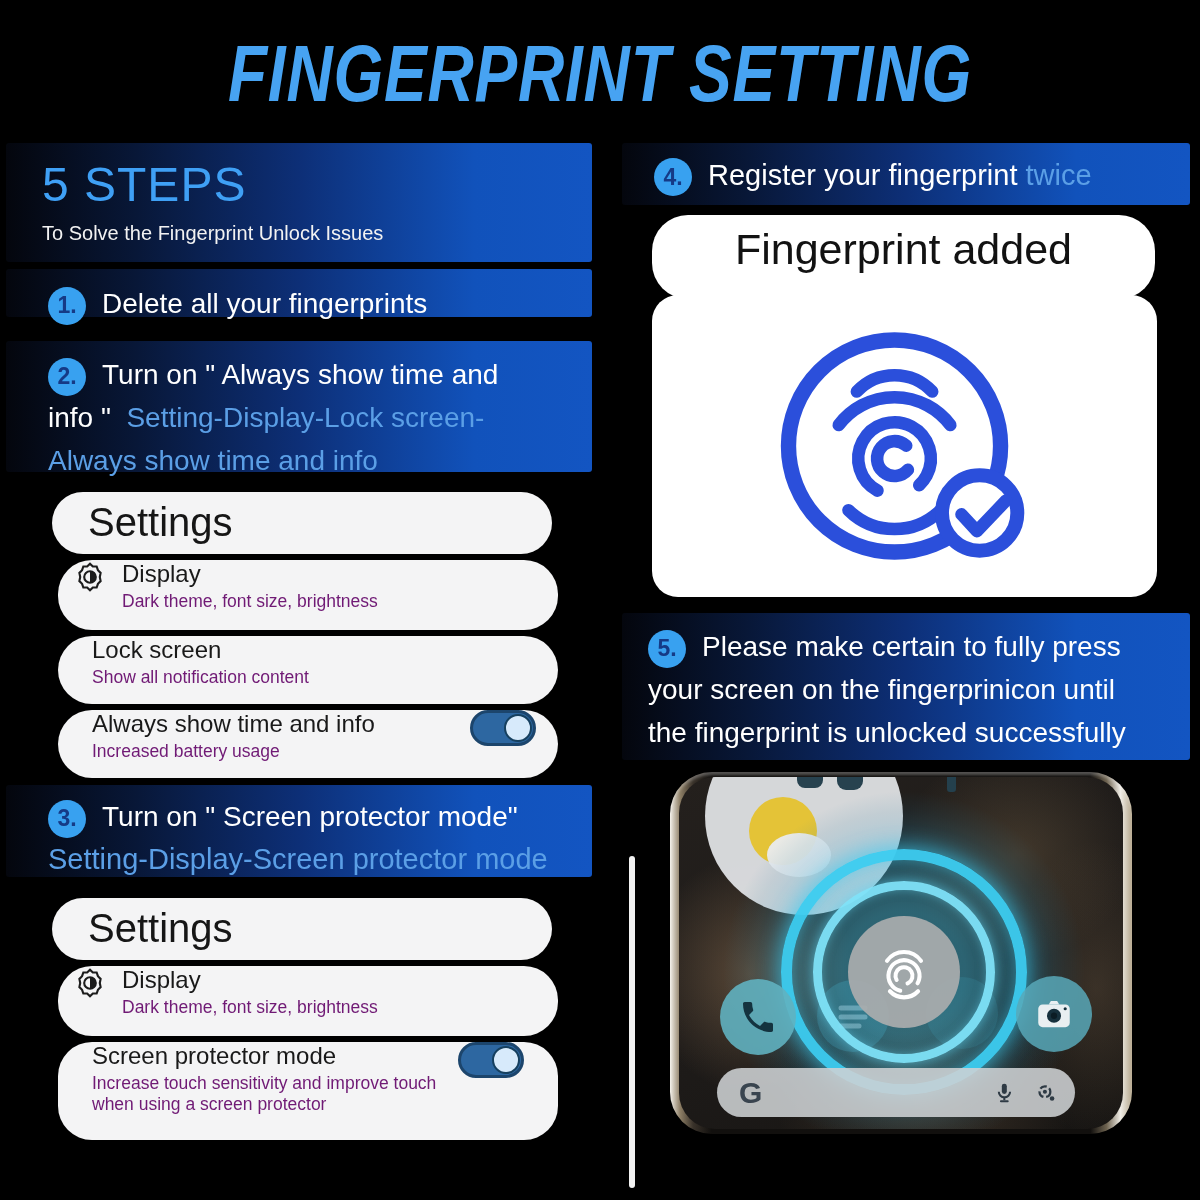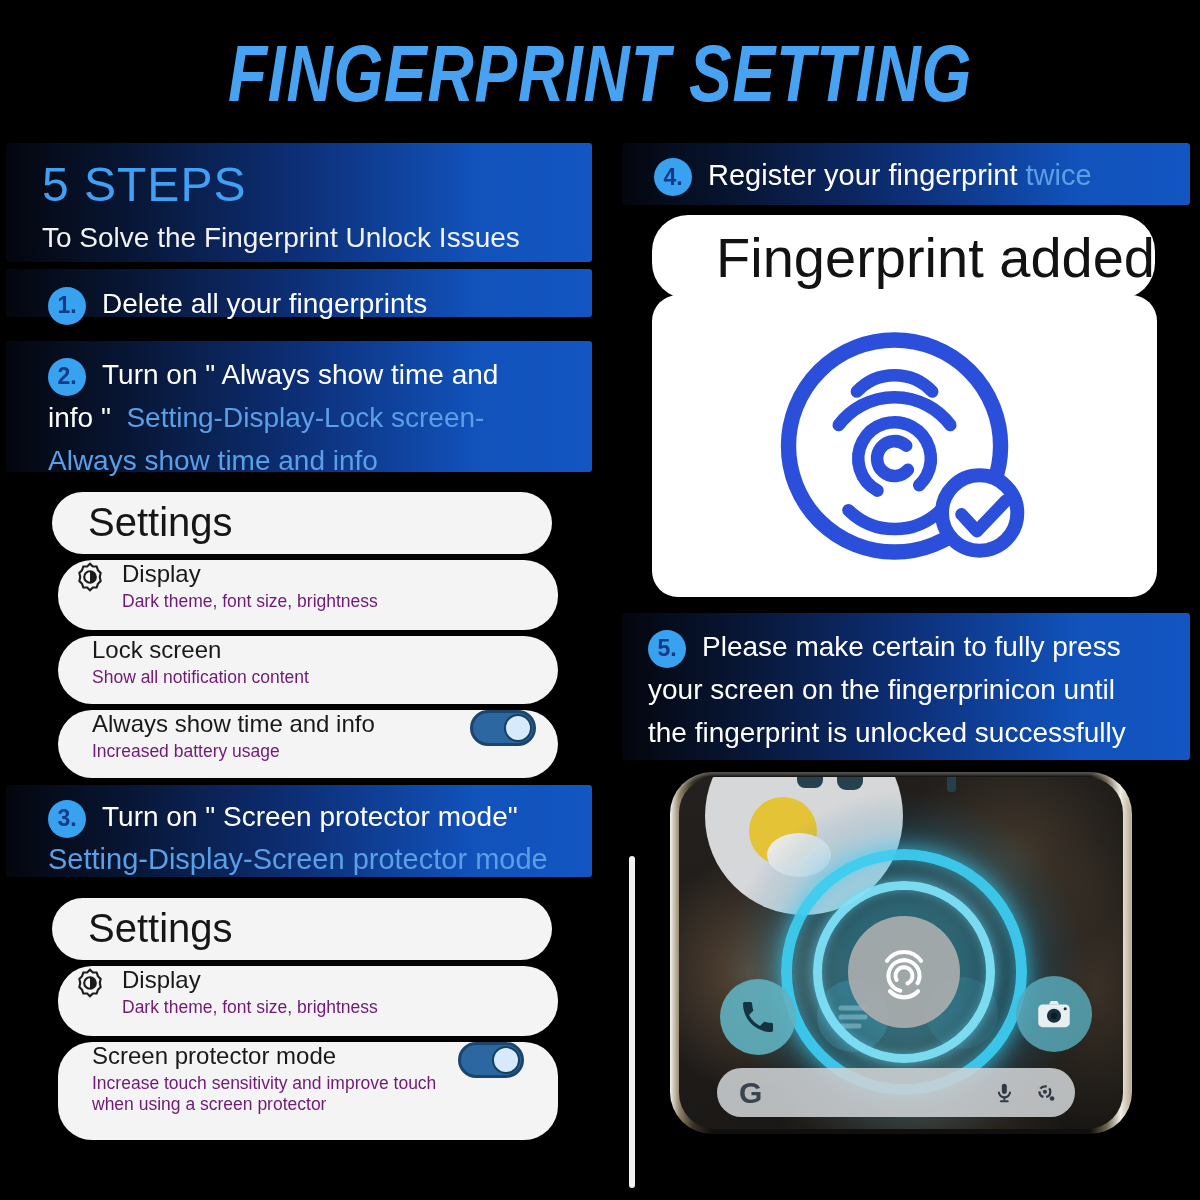--- a/index.html
+++ b/index.html
@@ -25,21 +25,21 @@
     background:#38a1f0; color:#153a86; font-weight:bold; font-size:23px;
     align-items:center; justify-content:center; flex:none; vertical-align:middle;
     margin-right:16px;
   }
   .step-line { font-size:28px; line-height:43px; white-space:nowrap; }
   .blue-txt { color:#5b9fe6; }
   .white-txt { color:#fff; }
 
   .p-intro { left:6px; top:143px; width:586px; height:119px; padding:14px 0 0 36px; }
   .p-intro .h1 { color:#3fa0f5; font-size:48px; font-weight:normal; letter-spacing:1px; }
-  .p-intro .h2 { color:#f2f2f2; font-size:28px; margin-top:10px; }
+  .p-intro .h2 { color:#f2f2f2; font-size:20px; margin-top:10px; }
 
   .p-step1 { left:6px; top:269px; width:586px; height:48px; padding:13px 0 0 42px; }
   .p-step2 { left:6px; top:341px; width:586px; height:131px; padding:12px 0 0 42px; }
   .p-step3 { left:6px; top:785px; width:586px; height:92px; padding:10px 0 0 42px; }
 
   
   .pill {
     position:absolute; background:#f4f4f5; border-radius:34px; color:#161616;
   }
   .card-title { font-size:40px; padding:8px 0 0 36px; height:62px; }
@@ -55,22 +55,22 @@
   }
   .toggle .knob {
     position:absolute; right:1px; top:1px; width:28px; height:28px; border-radius:50%;
     background:#d7eafb; border:2px solid #16405f;
   }
   
   .p-step4 { left:622px; top:143px; width:568px; height:62px; padding:11px 0 0 32px; }
   .p-step5 { left:622px; top:613px; width:568px; height:147px; padding:12px 0 0 26px; }
   .fp-added {
     position:absolute; left:652px; top:215px; width:503px; height:84px;
-    background:#fff; border-radius:36px; color:#121212; font-size:56px;
-    text-align:right; padding-top:10px;
+    background:#fff; border-radius:36px; color:#121212; font-size:43px;
+    text-align:center; padding-top:10px;
   }
   .fp-box {
     position:absolute; left:652px; top:295px; width:505px; height:302px;
     background:#fff; border-radius:26px; display:flex; align-items:center; justify-content:center;
   }
   
   .edge-stripe { position:absolute; left:629px; top:856px; width:6px; height:332px;
     background:#f2f2f2; border-radius:3px; }
   
   .phone {

